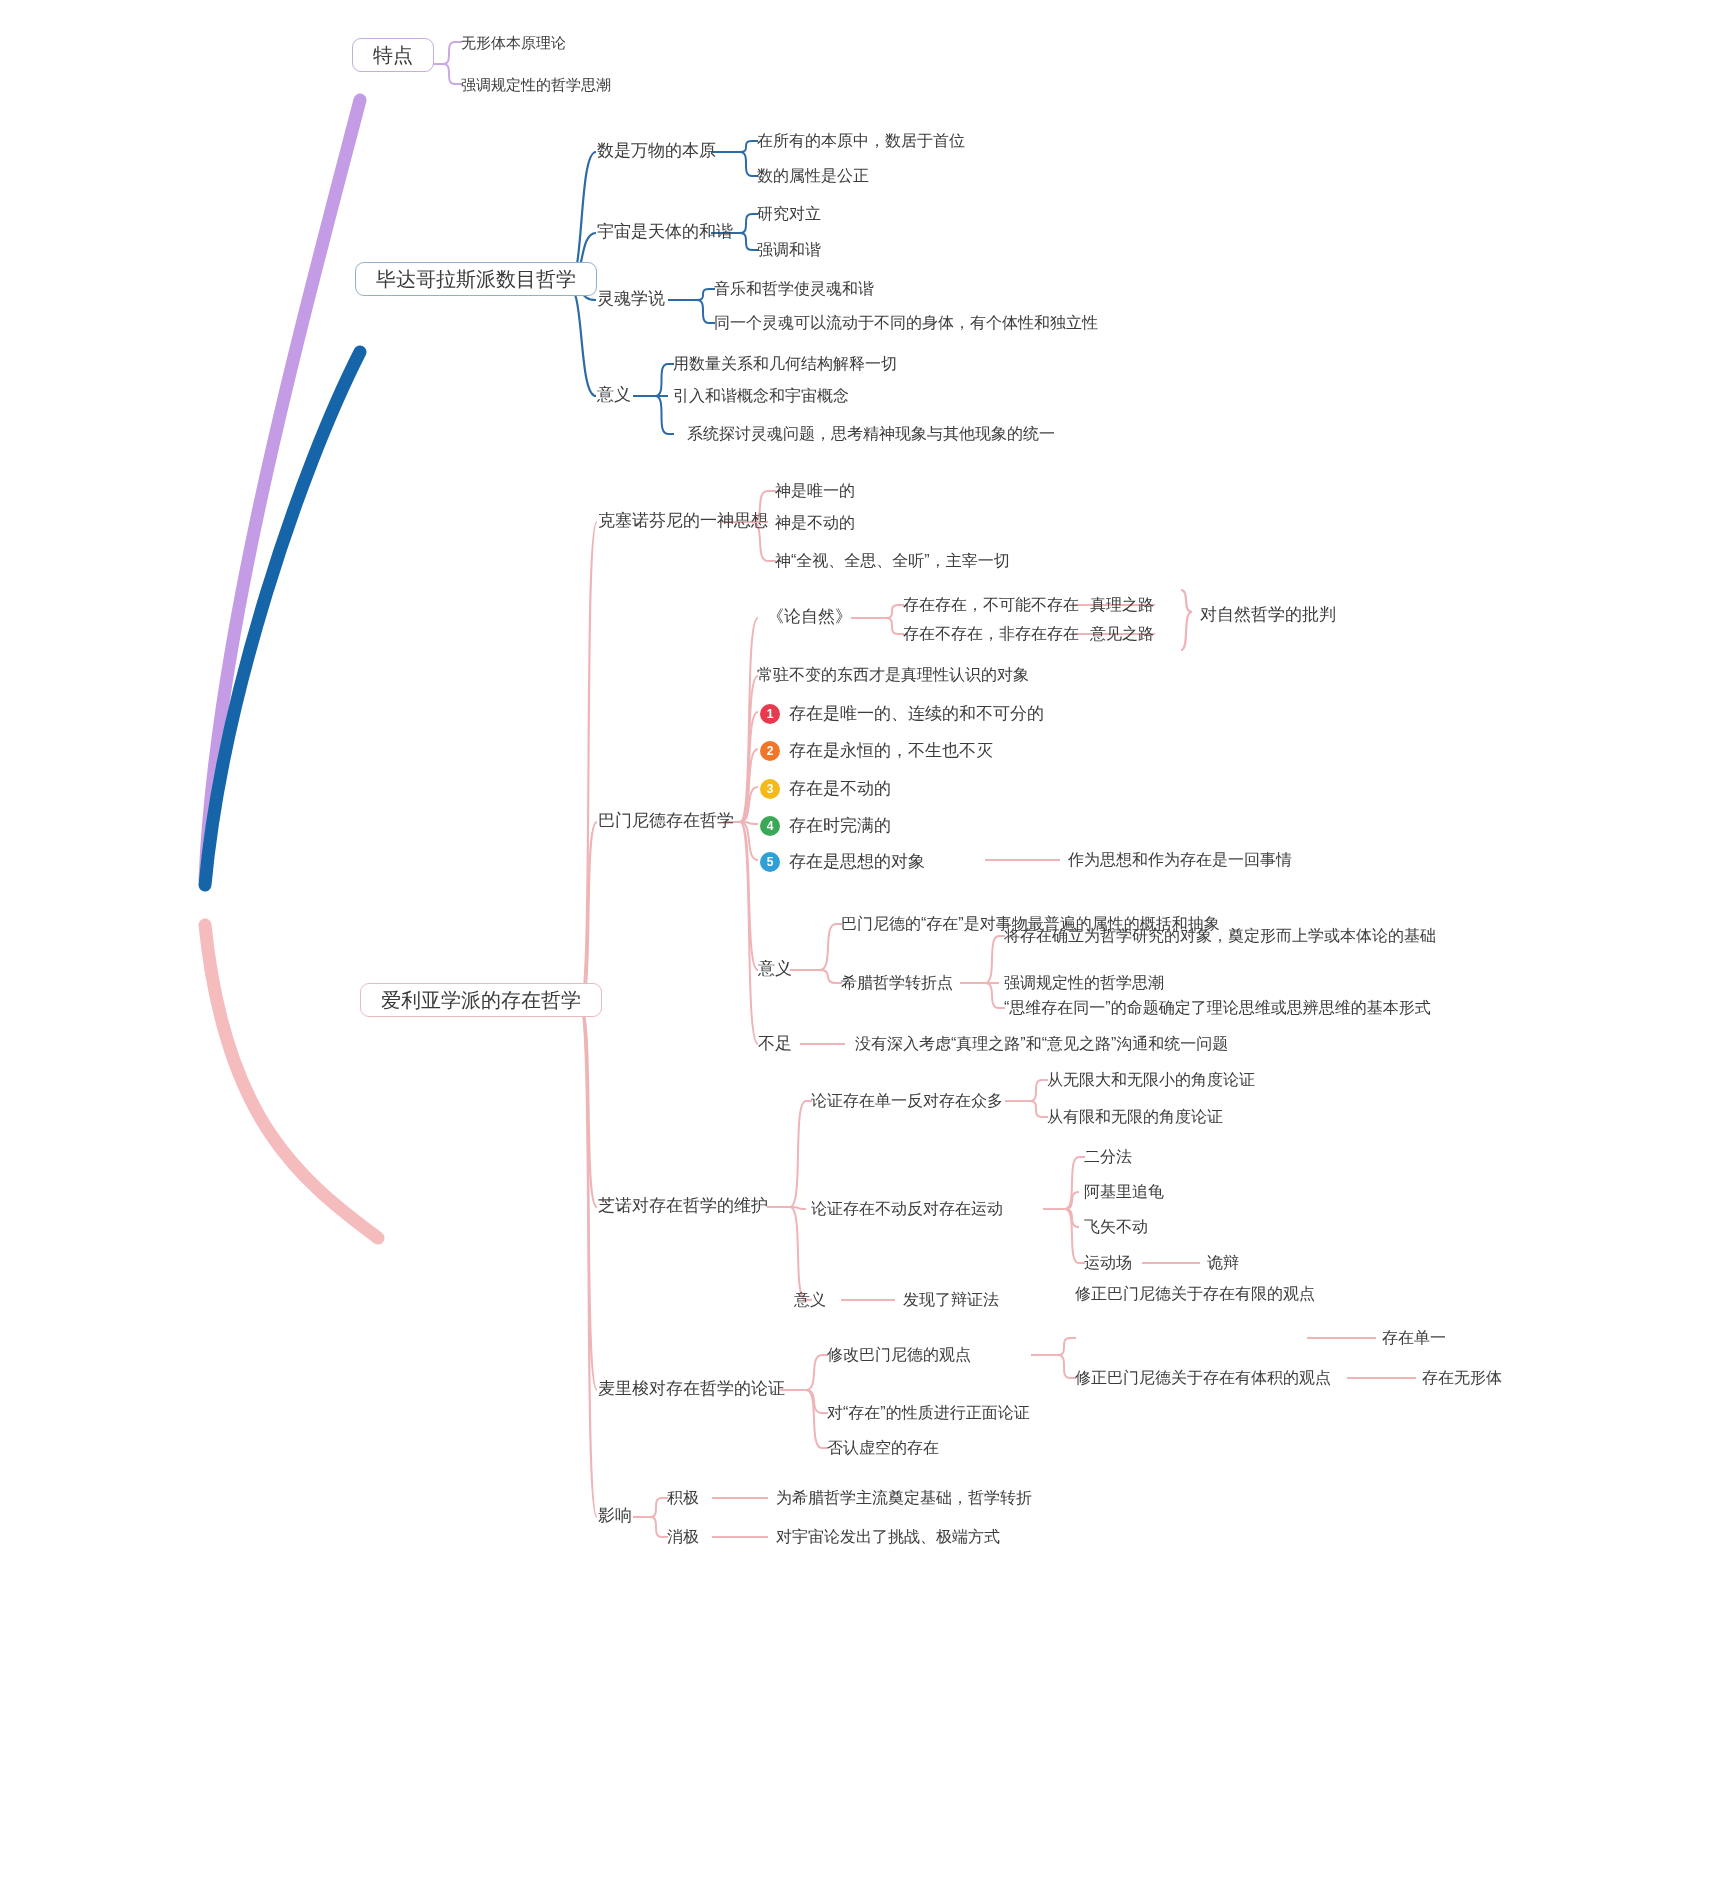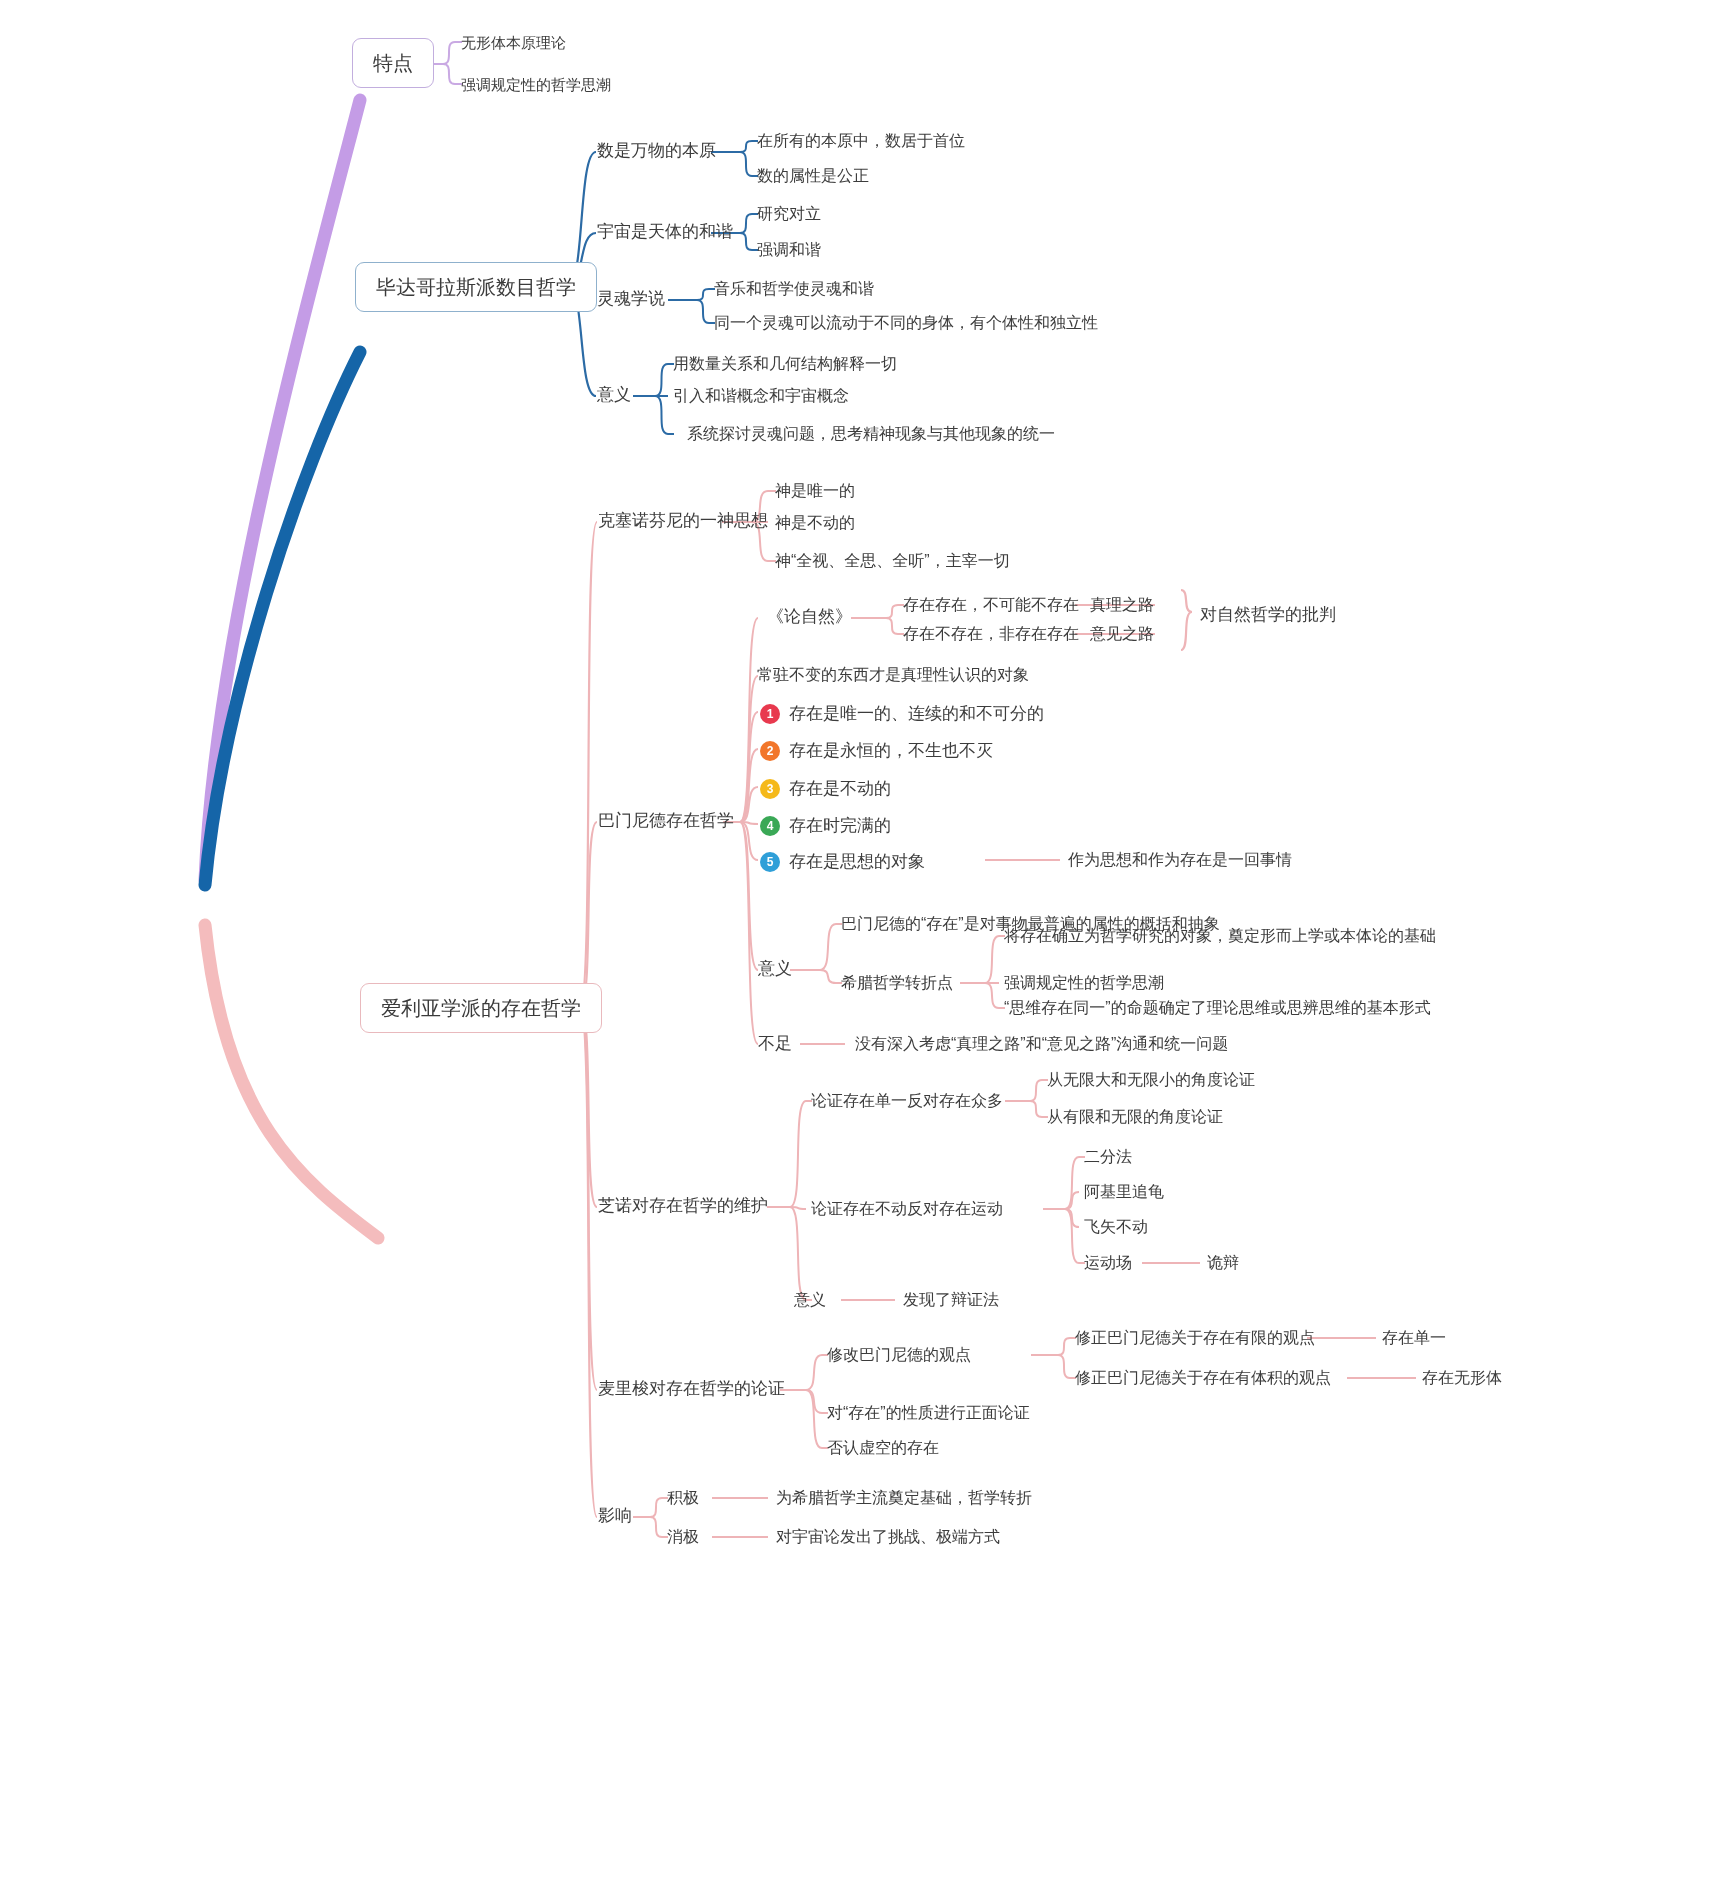--- a/index.html
+++ b/index.html
@@ -35,21 +35,21 @@
     padding:20px 26px;
     box-shadow:0 1px 3px rgba(0,0,0,.12);
   }
 
   
   .box{
     background:#ffffff;
     border:1.4px solid #9fb6cf;
     border-radius:9px;
     font-size:20px;
-    padding:12px 20px;
+    padding:4px 20px;
     color:#3b3b3b;
     text-align:center;
   }
   .box.purple{border-color:#c2aede;}
   .box.blue{border-color:#8fb1cd;}
   .box.pink{border-color:#e9b9bd;}
   .t17{font-size:17px;text-align:center;}
   .t16{font-size:16px;}
   .t15{font-size:15px;}
 
@@ -311,21 +311,21 @@
   <div class="node t16" style="left:1084px;top:1182px;">阿基里追龟</div>
   <div class="node t16" style="left:1084px;top:1217px;">飞矢不动</div>
   <div class="node t16" style="left:1084px;top:1253px;">运动场</div>
   <div class="node t16" style="left:1207px;top:1253px;">诡辩</div>
 
   <div class="node t16" style="left:794px;top:1290px;">意义</div>
   <div class="node t16" style="left:903px;top:1290px;">发现了辩证法</div>
 
   <div class="node t17" style="left:598px;top:1379px;">麦里梭对存在哲学的论证</div>
   <div class="node t16" style="left:827px;top:1345px;">修改巴门尼德的观点</div>
-  <div class="node t16" style="left:1075px;top:1328px;">修正巴门尼德关于存在有限的观点</div>
+  <div class="node t16" style="left:1075px;top:1284px;">修正巴门尼德关于存在有限的观点</div>
   <div class="node t16" style="left:1382px;top:1328px;">存在单一</div>
   <div class="node t16" style="left:1075px;top:1368px;">修正巴门尼德关于存在有体积的观点</div>
   <div class="node t16" style="left:1422px;top:1368px;">存在无形体</div>
   <div class="node t16" style="left:827px;top:1403px;">对“存在”的性质进行正面论证</div>
   <div class="node t16" style="left:827px;top:1438px;">否认虚空的存在</div>
 
   <div class="node t17" style="left:598px;top:1506px;">影响</div>
   <div class="node t16" style="left:667px;top:1488px;">积极</div>
   <div class="node t16" style="left:776px;top:1488px;">为希腊哲学主流奠定基础，哲学转折</div>
   <div class="node t16" style="left:667px;top:1527px;">消极</div>

